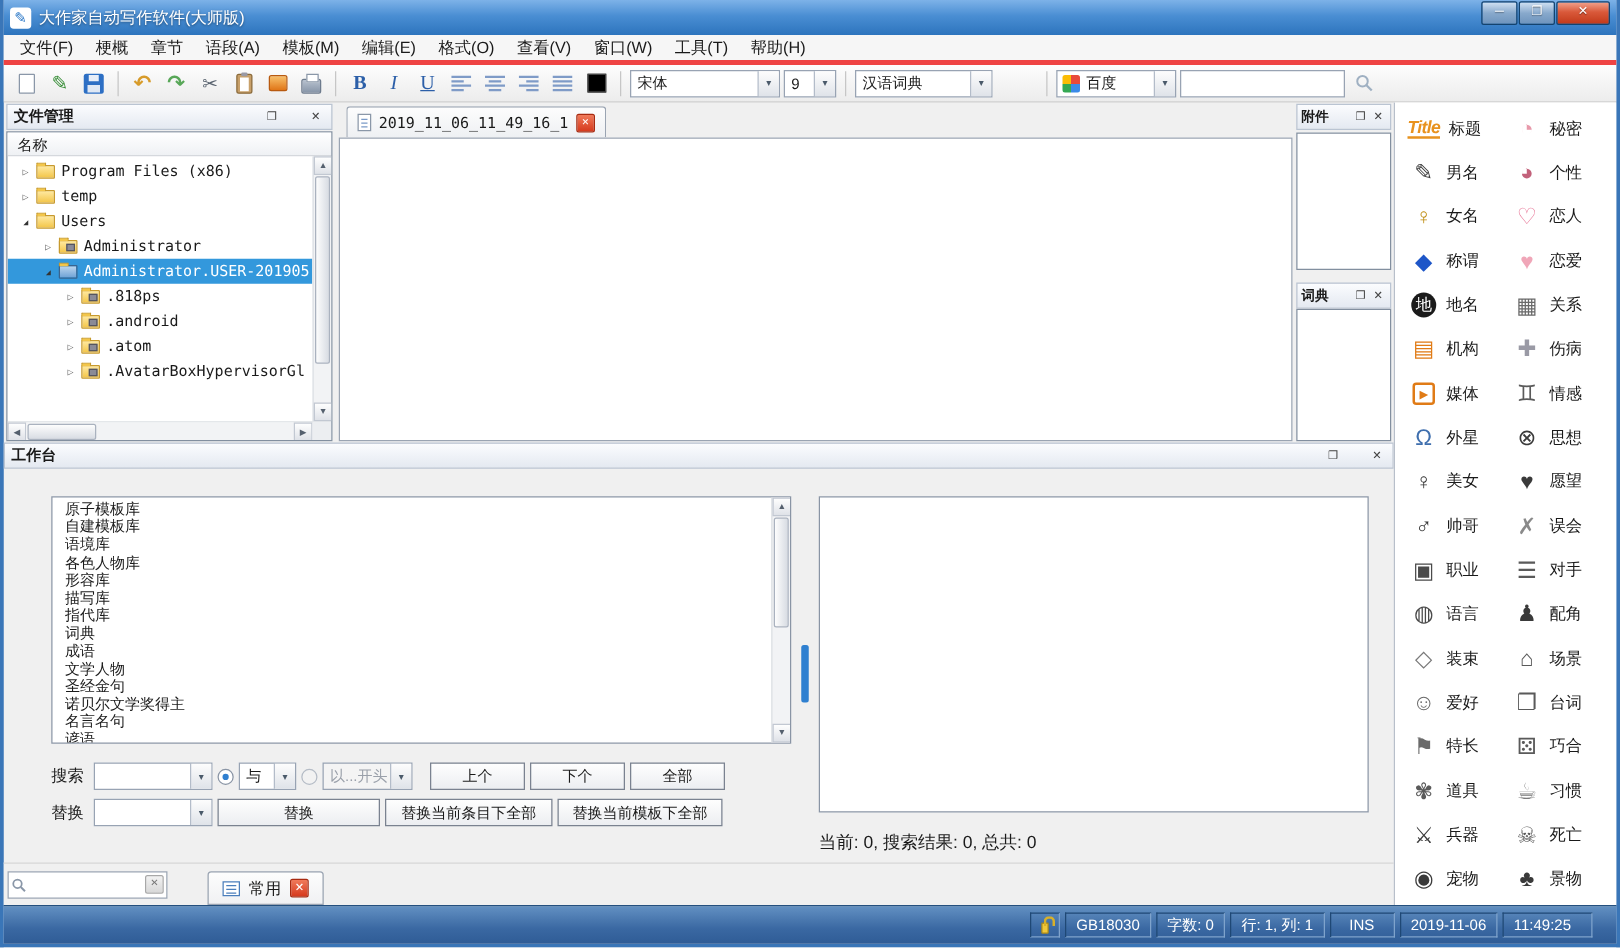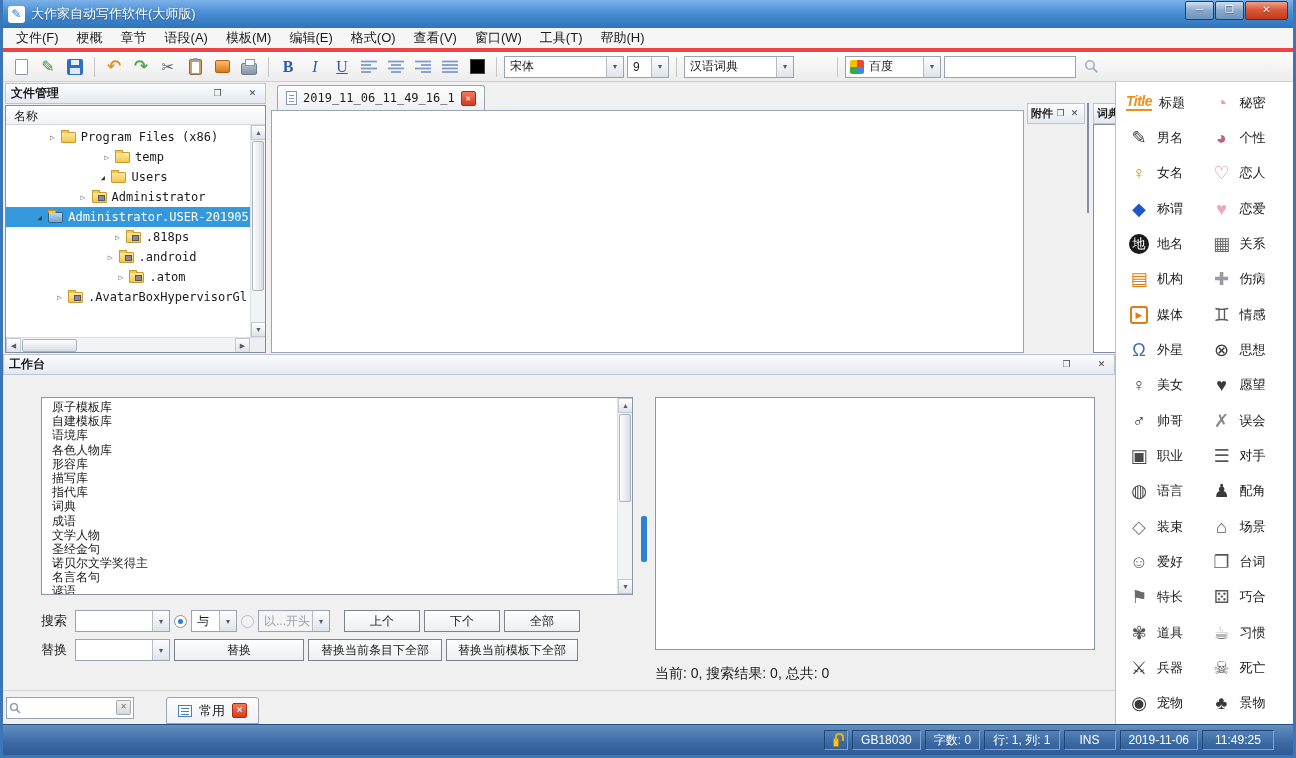--- a/index.html
+++ b/index.html
@@ -77,21 +77,21 @@
 
   
   .file-panel { width:265px; flex:none; display:flex; flex-direction:column; padding:1px 2px; gap:1px; }
   .tree-wrap { flex:1; border:1px solid #828f9f; background:#fff; display:flex; flex-direction:column; overflow:hidden; }
   .tree-header { height:19px; flex:none; background:linear-gradient(#ffffff,#eff1f4); border-bottom:1px solid #d5d8dd;
     padding:2px 8px; font-size:12px; }
   .tree-main { flex:1; display:flex; min-height:0; }
   .tree-rows { flex:1; overflow:hidden; padding-top:2px; }
   .tree-row { height:20px; display:flex; align-items:center; white-space:nowrap;
     font-family:"DejaVu Sans Mono","Liberation Mono",monospace; font-size:12px;
-    padding-left:calc(var(--depth,1) * 18px - 10px);justify-content:center; }
+    padding-left:calc(var(--depth,1) * 18px - 10px); }
   .expander { width:13px; font-size:8px; color:#707070; text-align:center; flex:none; }
   .tree-row.collapsed .expander::before { content:"▷"; }
   .tree-row.expanded .expander::before { content:"◢"; font-size:7px; color:#333; }
   .folder { width:15px; height:11px; background:linear-gradient(#ffe9a0,#f3c64a); border:1px solid #c79a2e;
     border-radius:1px; position:relative; margin:0 5px 0 2px; flex:none; }
   .folder::before { content:""; position:absolute; top:-3px; left:-1px; width:6px; height:2px;
     background:#f3c64a; border:1px solid #c79a2e; border-bottom:none; border-radius:1px 1px 0 0; }
   .tree-row.locked .folder::after { content:""; position:absolute; right:1px; bottom:1px; width:5px; height:4px;
     background:#8a8a96; border:1px solid #55555f; }
   .tree-row.selected { background:#3398dc; color:#fff; }
@@ -115,21 +115,21 @@
     background:linear-gradient(#fdfdfd,#eef0f3); border:1px solid #9aa4b2; border-bottom:none;
     border-radius:3px 3px 0 0; font-family:"DejaVu Sans Mono","Liberation Mono",monospace; font-size:12px; }
   .ic-doc { width:11px; height:14px; background:#fff; border:1px solid #8a97a8; position:relative; flex:none; }
   .ic-doc::before { content:""; position:absolute; left:2px; right:2px; top:3px; height:1px; background:#7a9ac8;
     box-shadow:0 3px 0 #7a9ac8, 0 6px 0 #7a9ac8; }
   .close-red { width:15px; height:15px; background:linear-gradient(#f07a5a,#d63a1e); border:1px solid #a82a10;
     border-radius:2px; color:#fff; font-size:9px; font-weight:bold; line-height:12px; text-align:center; flex:none; }
   .editor { flex:1; background:#fff; border:1px solid #9aa4b2; }
 
   
-  .attach-col { width:88px; flex:none; display:flex; flex-direction:row; padding:1px 2px 1px 0; gap:2px;margin-top:20px; }
+  .attach-col { width:78px; flex:none; display:flex; flex-direction:column; padding:1px 2px 1px 0; gap:2px; }
   .attach-col .panel-header { padding:0 3px; gap:1px; }
   .attach-col .panel-title { font-size:11px; }
   .attach-col .ph-btn { width:13px; }
   .side-box { background:#fff; border:1px solid #828f9f; }
   .attach-box { height:110px; flex:none; }
   .dict-panel { flex:1; display:flex; flex-direction:column; }
   .dict-box { flex:1; }
   .attach-gap { height:6px; flex:none; }
 
   
@@ -769,15 +769,15 @@
 
   <div class="statusbar">
     <span class="sb-cell lock-cell">
         <span class="ic-lock"></span>
       </span>
     <span class="sb-cell">GB18030</span>
     <span class="sb-cell">字数: 0</span>
     <span class="sb-cell">行: 1, 列: 1</span>
     <span class="sb-cell" style="min-width:52px;text-align:center">INS</span>
     <span class="sb-cell" style="min-width:78px;text-align:center">2019-11-06</span>
-    <span class="sb-cell" style="min-width:72px;text-align:center">11:49:25</span>
+    <span class="sb-cell" style="min-width:72px;">11:49:25</span>
   </div>
 </div>
 
 </body></html>

